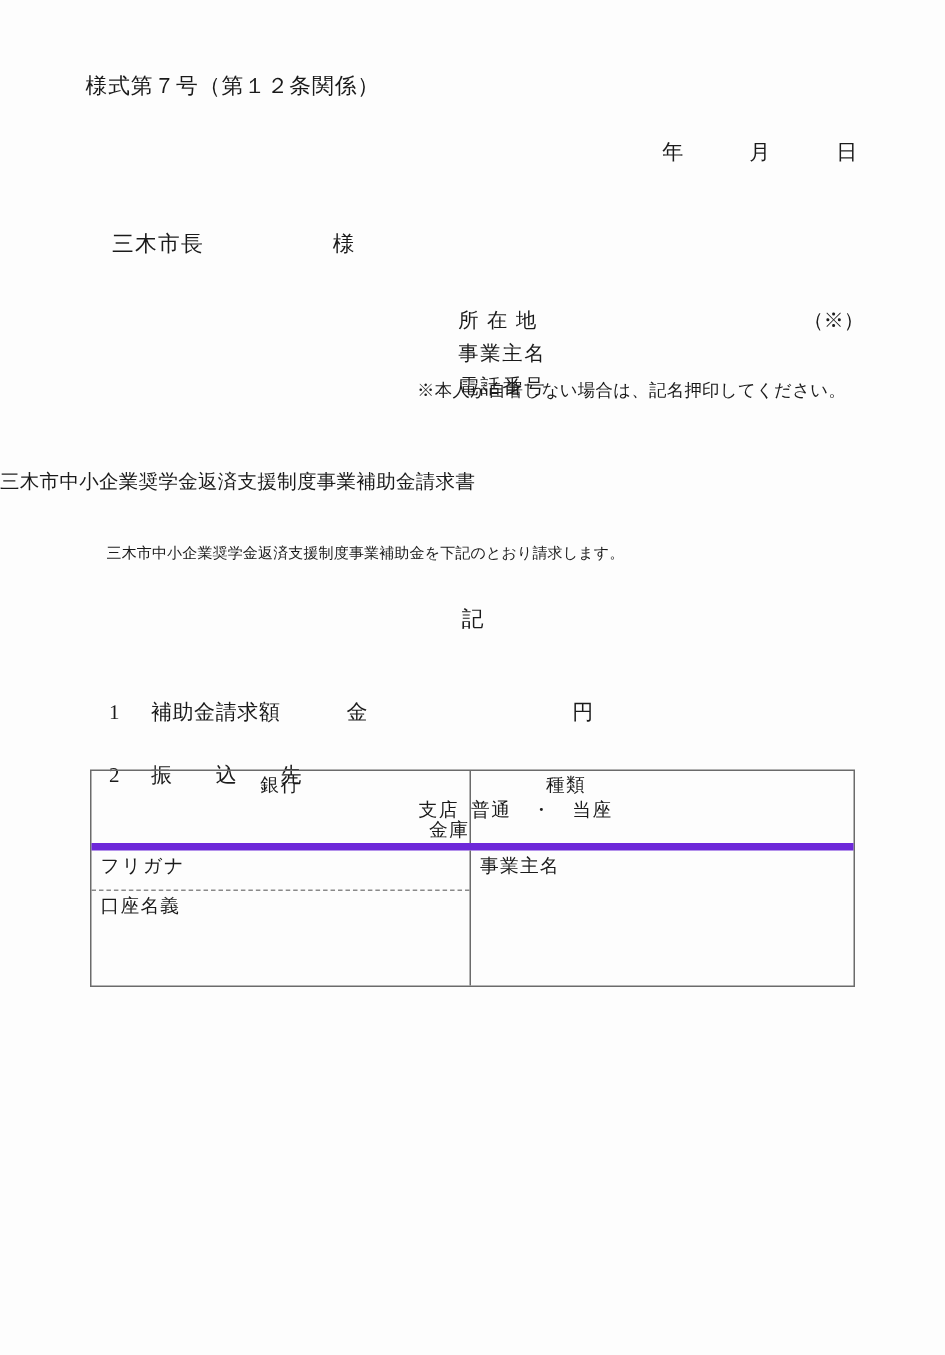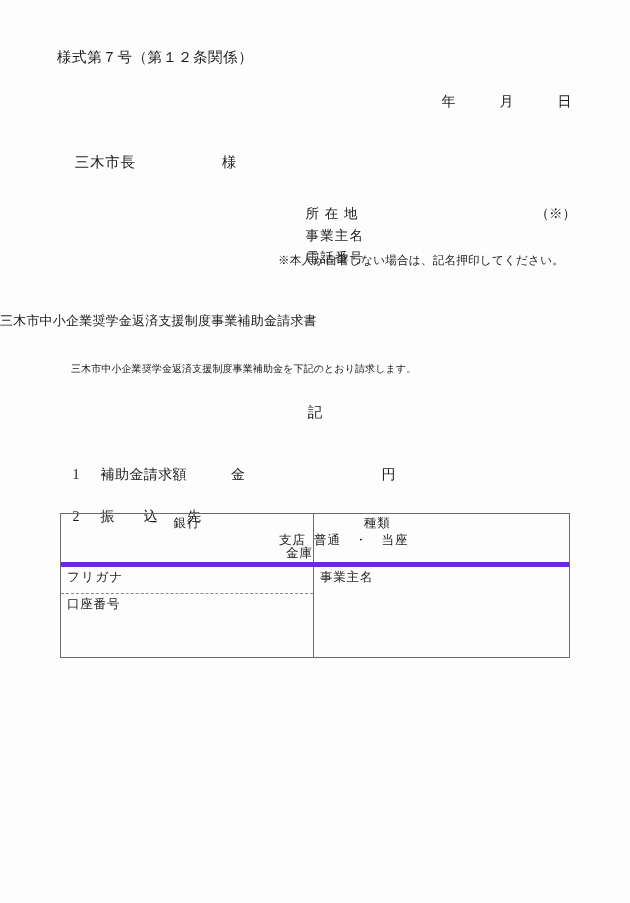--- a/index.html
+++ b/index.html
@@ -288,21 +288,21 @@
       <div class="cell-right acct-type">
         <span class="label">種類</span>
         <span class="choices">普通　・　当座</span>
       </div>
     </div>
 
     <div class="row bottom">
       <div class="cell-left">
         <span class="furigana">フリガナ</span>
         <div class="dotted-divider"></div>
-        <span class="acct-holder">口座番号</span>
+        <span class="acct-holder">口座名義</span>
       </div>
       <div class="cell-right">
         <span class="acct-number">事業主名</span>
       </div>
     </div>
 
   </div>
 
 </div>
 

